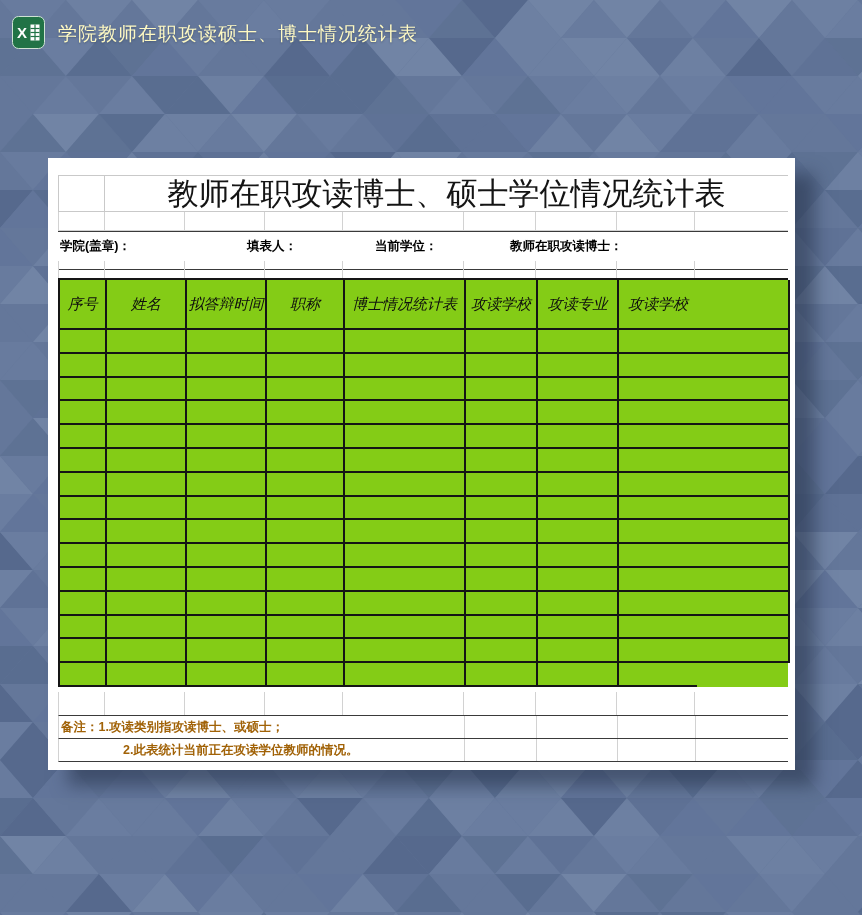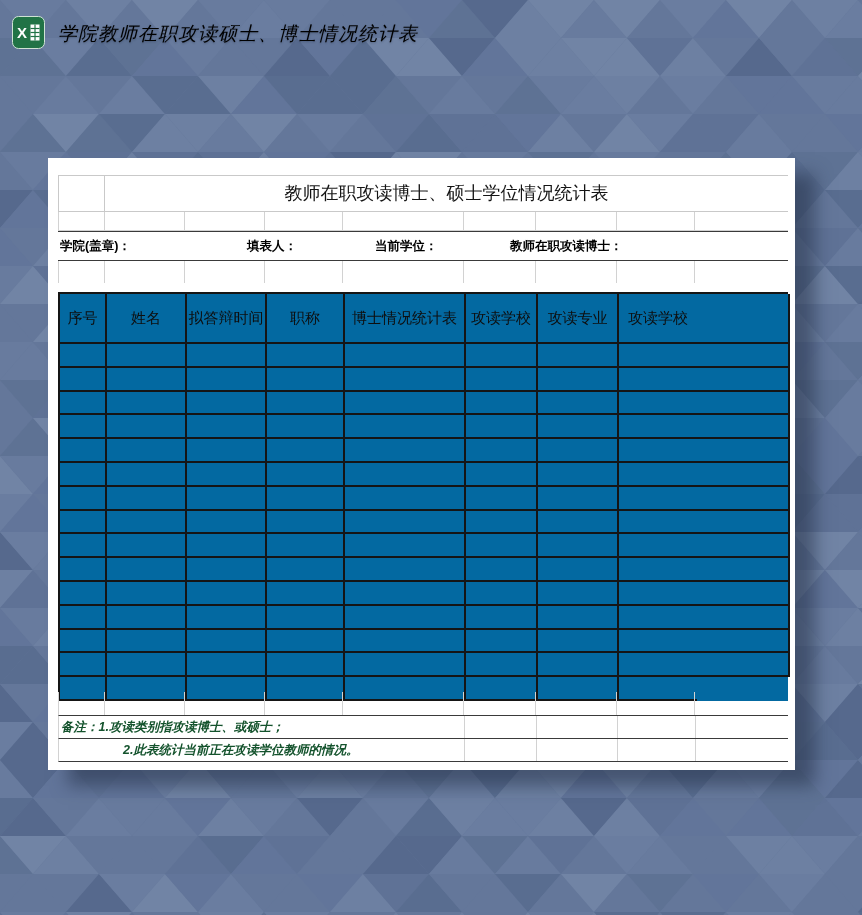--- a/index.html
+++ b/index.html
@@ -8,23 +8,22 @@
     background:#64779a;
     font-family:"Liberation Sans",sans-serif;
   }
   #bg{position:absolute;left:0;top:0;z-index:0;}
 
   
   .appbar{position:absolute;left:0;top:0;width:862px;height:60px;z-index:2;}
   .excel-icon{position:absolute;left:12px;top:16px;width:33px;height:33px;}
   .app-title{
     position:absolute;left:58px;top:22px;height:24px;line-height:24px;
-    font-size:19px;color:#000000;letter-spacing:1px;white-space:nowrap;
+    font-size:19px;color:#fef9c3;letter-spacing:1px;white-space:nowrap;
     text-shadow:0 1px 2px rgba(30,40,60,.35);
-    font-style:italic;
   }
 
   
   .sheet{
     position:absolute;left:48px;top:158px;width:747px;height:612px;
     background:#ffffff;z-index:1;
     box-shadow:20px 16px 16px rgba(37,49,72,.55);
   }
   .tablearea{position:absolute;left:10px;top:0;width:730px;height:612px;}
 
@@ -32,68 +31,68 @@
 
   
   .title-row{
     position:absolute;left:0;top:17px;width:730px;height:37px;
     border-top:1px solid #c9c9c9;border-bottom:1px solid #c9c9c9;
     box-sizing:border-box;display:flex;
   }
   .title-spacer{width:47px;height:100%;border-left:1px solid #c9c9c9;border-right:1px solid #c9c9c9;box-sizing:border-box;}
   .sheet-title{
     flex:1;text-align:center;line-height:35px;
-    font-family:"Liberation Serif",serif;font-size:18px;color:#141414;
+    font-family:"Liberation Serif",serif;font-size:31px;color:#141414;
     white-space:nowrap;overflow:hidden;
   }
 
   
   .light-grid{position:absolute;left:0;width:730px;box-sizing:border-box;}
   .row-a{top:54px;height:19px;}
   .row-b{top:103px;height:22px;}
   .row-c{top:534px;height:23px;}
   .lcell{box-sizing:border-box;border-right:1px solid #d2d2d2;border-bottom:1px solid #d2d2d2;height:100%;}
   .lcell:first-child{border-left:1px solid #d2d2d2;}
   .lcell:last-child{border-right:none;}
   .row-b .lcell{border-bottom:none;}
   .row-c .lcell{border-bottom:none;}
 
   
   .form-row{
-    position:absolute;left:0;top:73px;width:730px;height:30px;box-sizing:border-box;
+    position:absolute;left:0;top:73px;width:730px;height:39px;box-sizing:border-box;
     border-top:1px solid #3a3a3a;border-bottom:1px solid #3a3a3a;
   }
   .form-label{
     position:absolute;top:0;height:28px;line-height:28px;
     font-size:12.5px;font-weight:bold;color:#000;white-space:nowrap;
   }
 
   
   .main-grid{
-    position:absolute;left:0;top:134px;width:730px;
+    position:absolute;left:0;top:120px;width:730px;
     grid-template-rows:50px repeat(15,23.8px);
     border-top:2px solid #151515;border-left:2px solid #151515;
-    box-sizing:border-box;background:#0369a1;
+    box-sizing:border-box;background:#84cc16;font-style:italic;
   }
   .hcell{
     box-sizing:border-box;border-right:2px solid #151515;border-bottom:2px solid #151515;
     display:flex;align-items:center;justify-content:center;text-align:center;
     font-family:"Liberation Serif",serif;font-size:15px;line-height:18px;color:#0e0e0e;
     padding:0 1px;overflow:hidden;
   }
   .bcell{box-sizing:border-box;border-right:2px solid #151515;border-bottom:2px solid #151515;}
   .main-grid > .last{border-right:none;}
 
   
   .note-verticals{position:absolute;left:0;top:557px;width:730px;height:47px;}
   .nv{position:absolute;top:0;width:1px;height:100%;background:#d2d2d2;}
   .note-row{
     position:absolute;left:0;width:730px;box-sizing:border-box;
     border-left:1px solid #d2d2d2;
-    font-size:12.5px;font-weight:bold;color:#14532d;white-space:nowrap;font-style:italic;
+    font-size:12.5px;font-weight:bold;color:#a16207;white-space:nowrap;
   }
   .note-1{top:557px;height:24px;line-height:23px;border-top:1px solid #3a3a3a;border-bottom:1px solid #3a3a3a;padding-left:2px;}
   .note-2{top:581px;height:23px;line-height:22px;border-bottom:1px solid #3a3a3a;padding-left:64px;}
 </style>
 </head>
 <body>
 
 <svg id="bg" width="862" height="915">
     <rect width="862" height="915" fill="#64779a"></rect>
     <polygon points="-99,38 -66,0 -33,38" fill="#64779a"></polygon>

